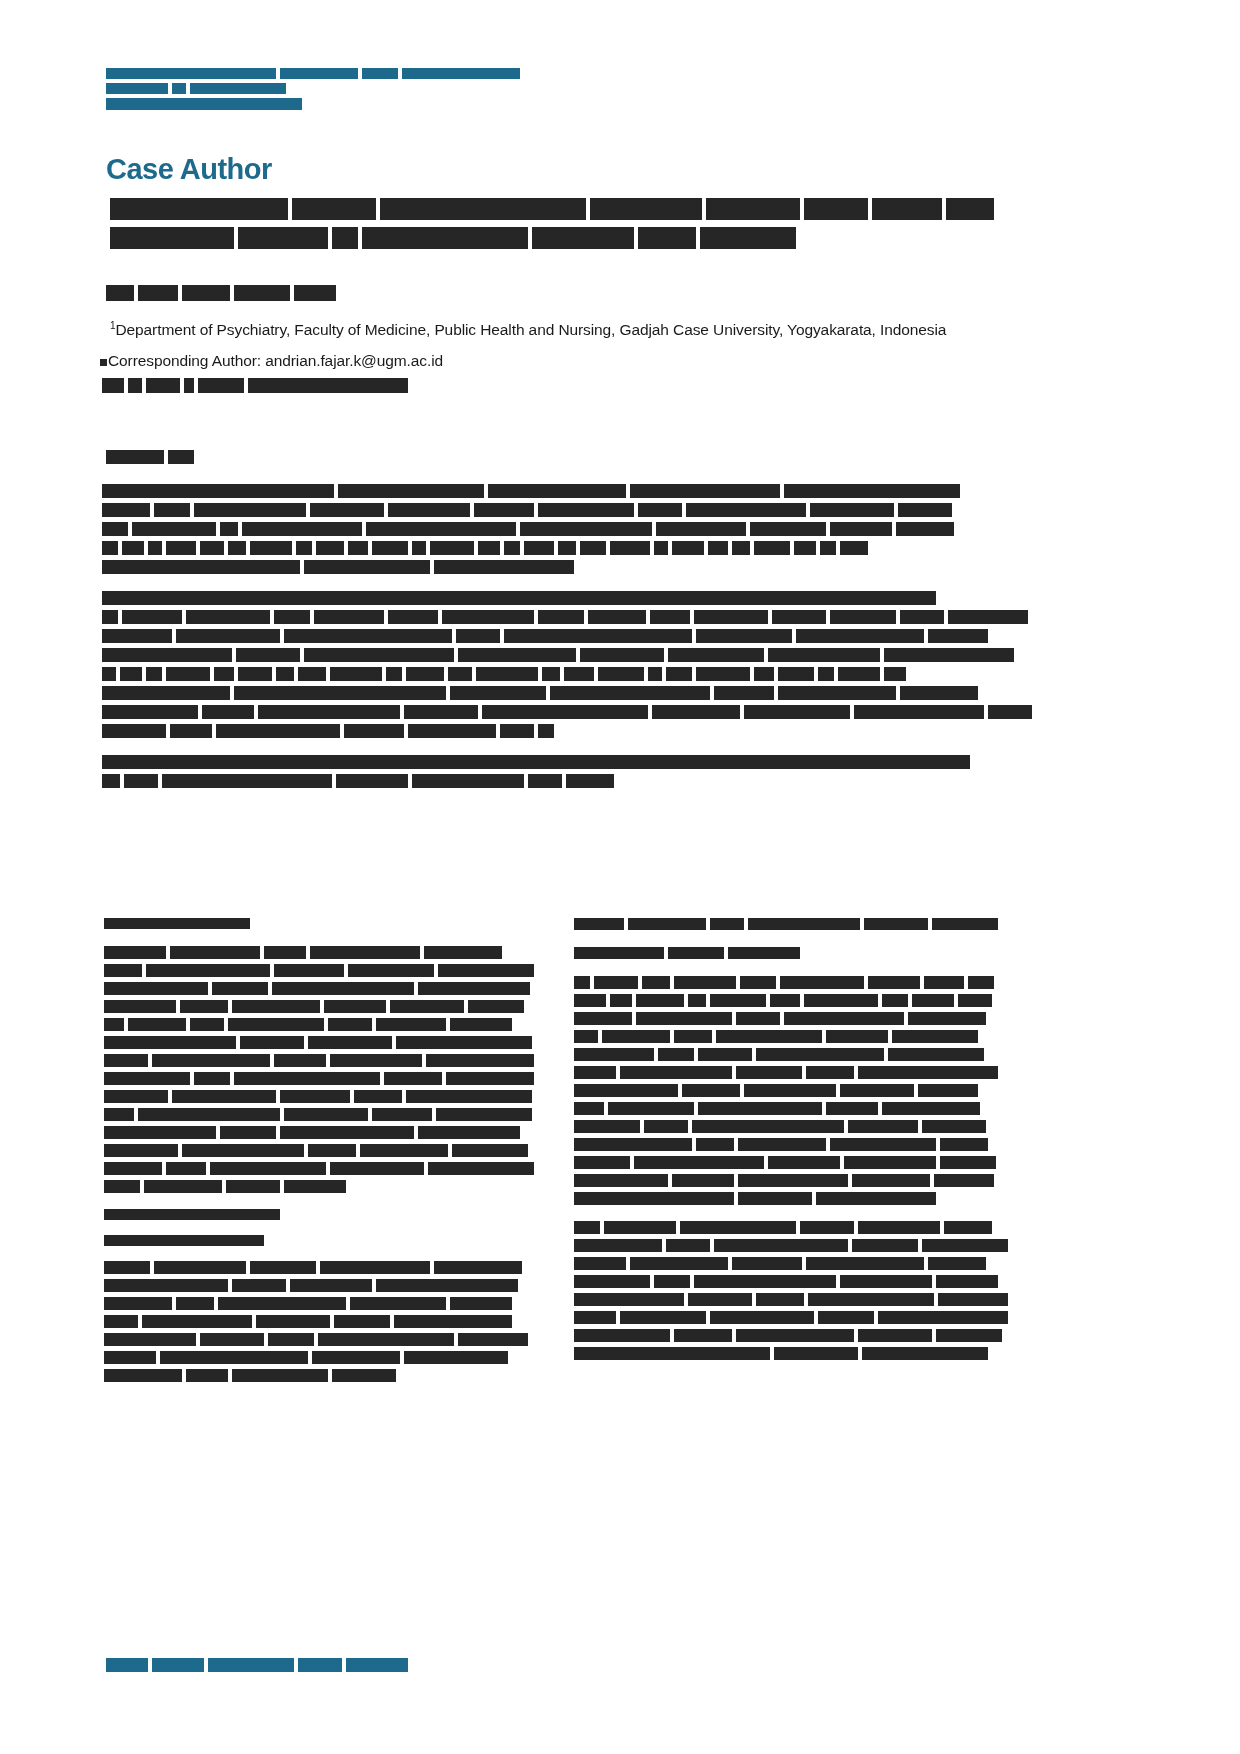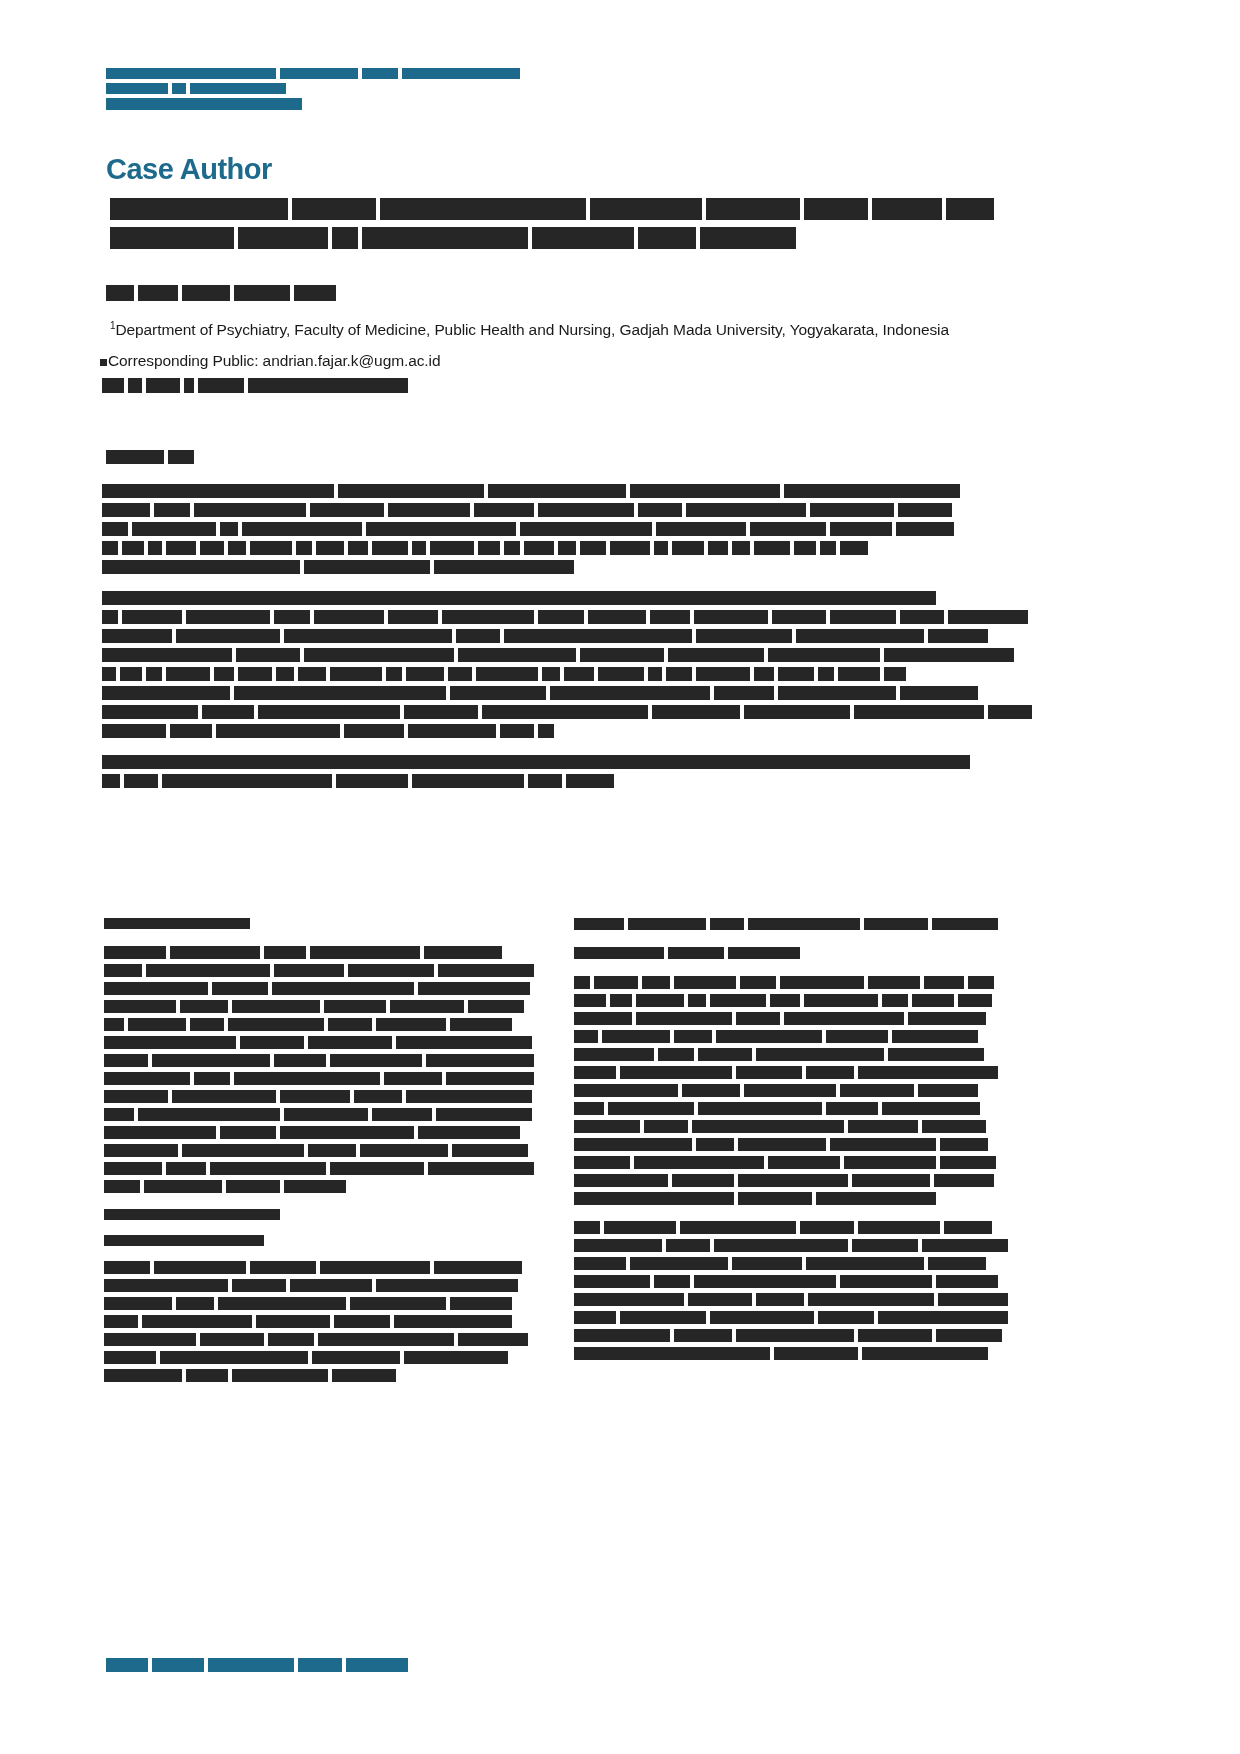--- a/index.html
+++ b/index.html
@@ -182,25 +182,25 @@
     </span>
   </div>
 
   <div id="authors-heading">
     <span class="barline">
       <span class="bar" style="width:28px;height:16px;"></span><span class="bar" style="width:40px;height:16px;"></span><span class="bar" style="width:48px;height:16px;"></span><span class="bar" style="width:56px;height:16px;"></span><span class="bar" style="width:42px;height:16px;"></span>
     </span>
   </div>
 
   <div id="affiliation" class="legible">
-    <sup>1</sup><span>Department of Psychiatry, Faculty of Medicine, Public Health and Nursing, Gadjah Mada University, Yogyakarata, Indonesia</span>
+    <sup>1</sup><span>Department of Psychiatry, Faculty of Medicine, Public Health and Nursing, Gadjah Case University, Yogyakarata, Indonesia</span>
   </div>
 
   <div id="corresponding" class="legible">
-    <span class="sqmark"></span><span>Corresponding Public: andrian.fajar.k@ugm.ac.id</span>
+    <span class="sqmark"></span><span>Corresponding Author: andrian.fajar.k@ugm.ac.id</span>
   </div>
 
   <div id="meta-line">
     <span class="barline">
       <span class="bar" style="width:22px;height:15px;"></span><span class="bar" style="width:14px;height:15px;"></span><span class="bar" style="width:34px;height:15px;"></span><span class="bar" style="width:10px;height:15px;"></span><span class="bar" style="width:46px;height:15px;"></span><span class="bar" style="width:160px;height:15px;"></span>
     </span>
   </div>
 
   <div id="abstract-heading">
     <span class="barline">

